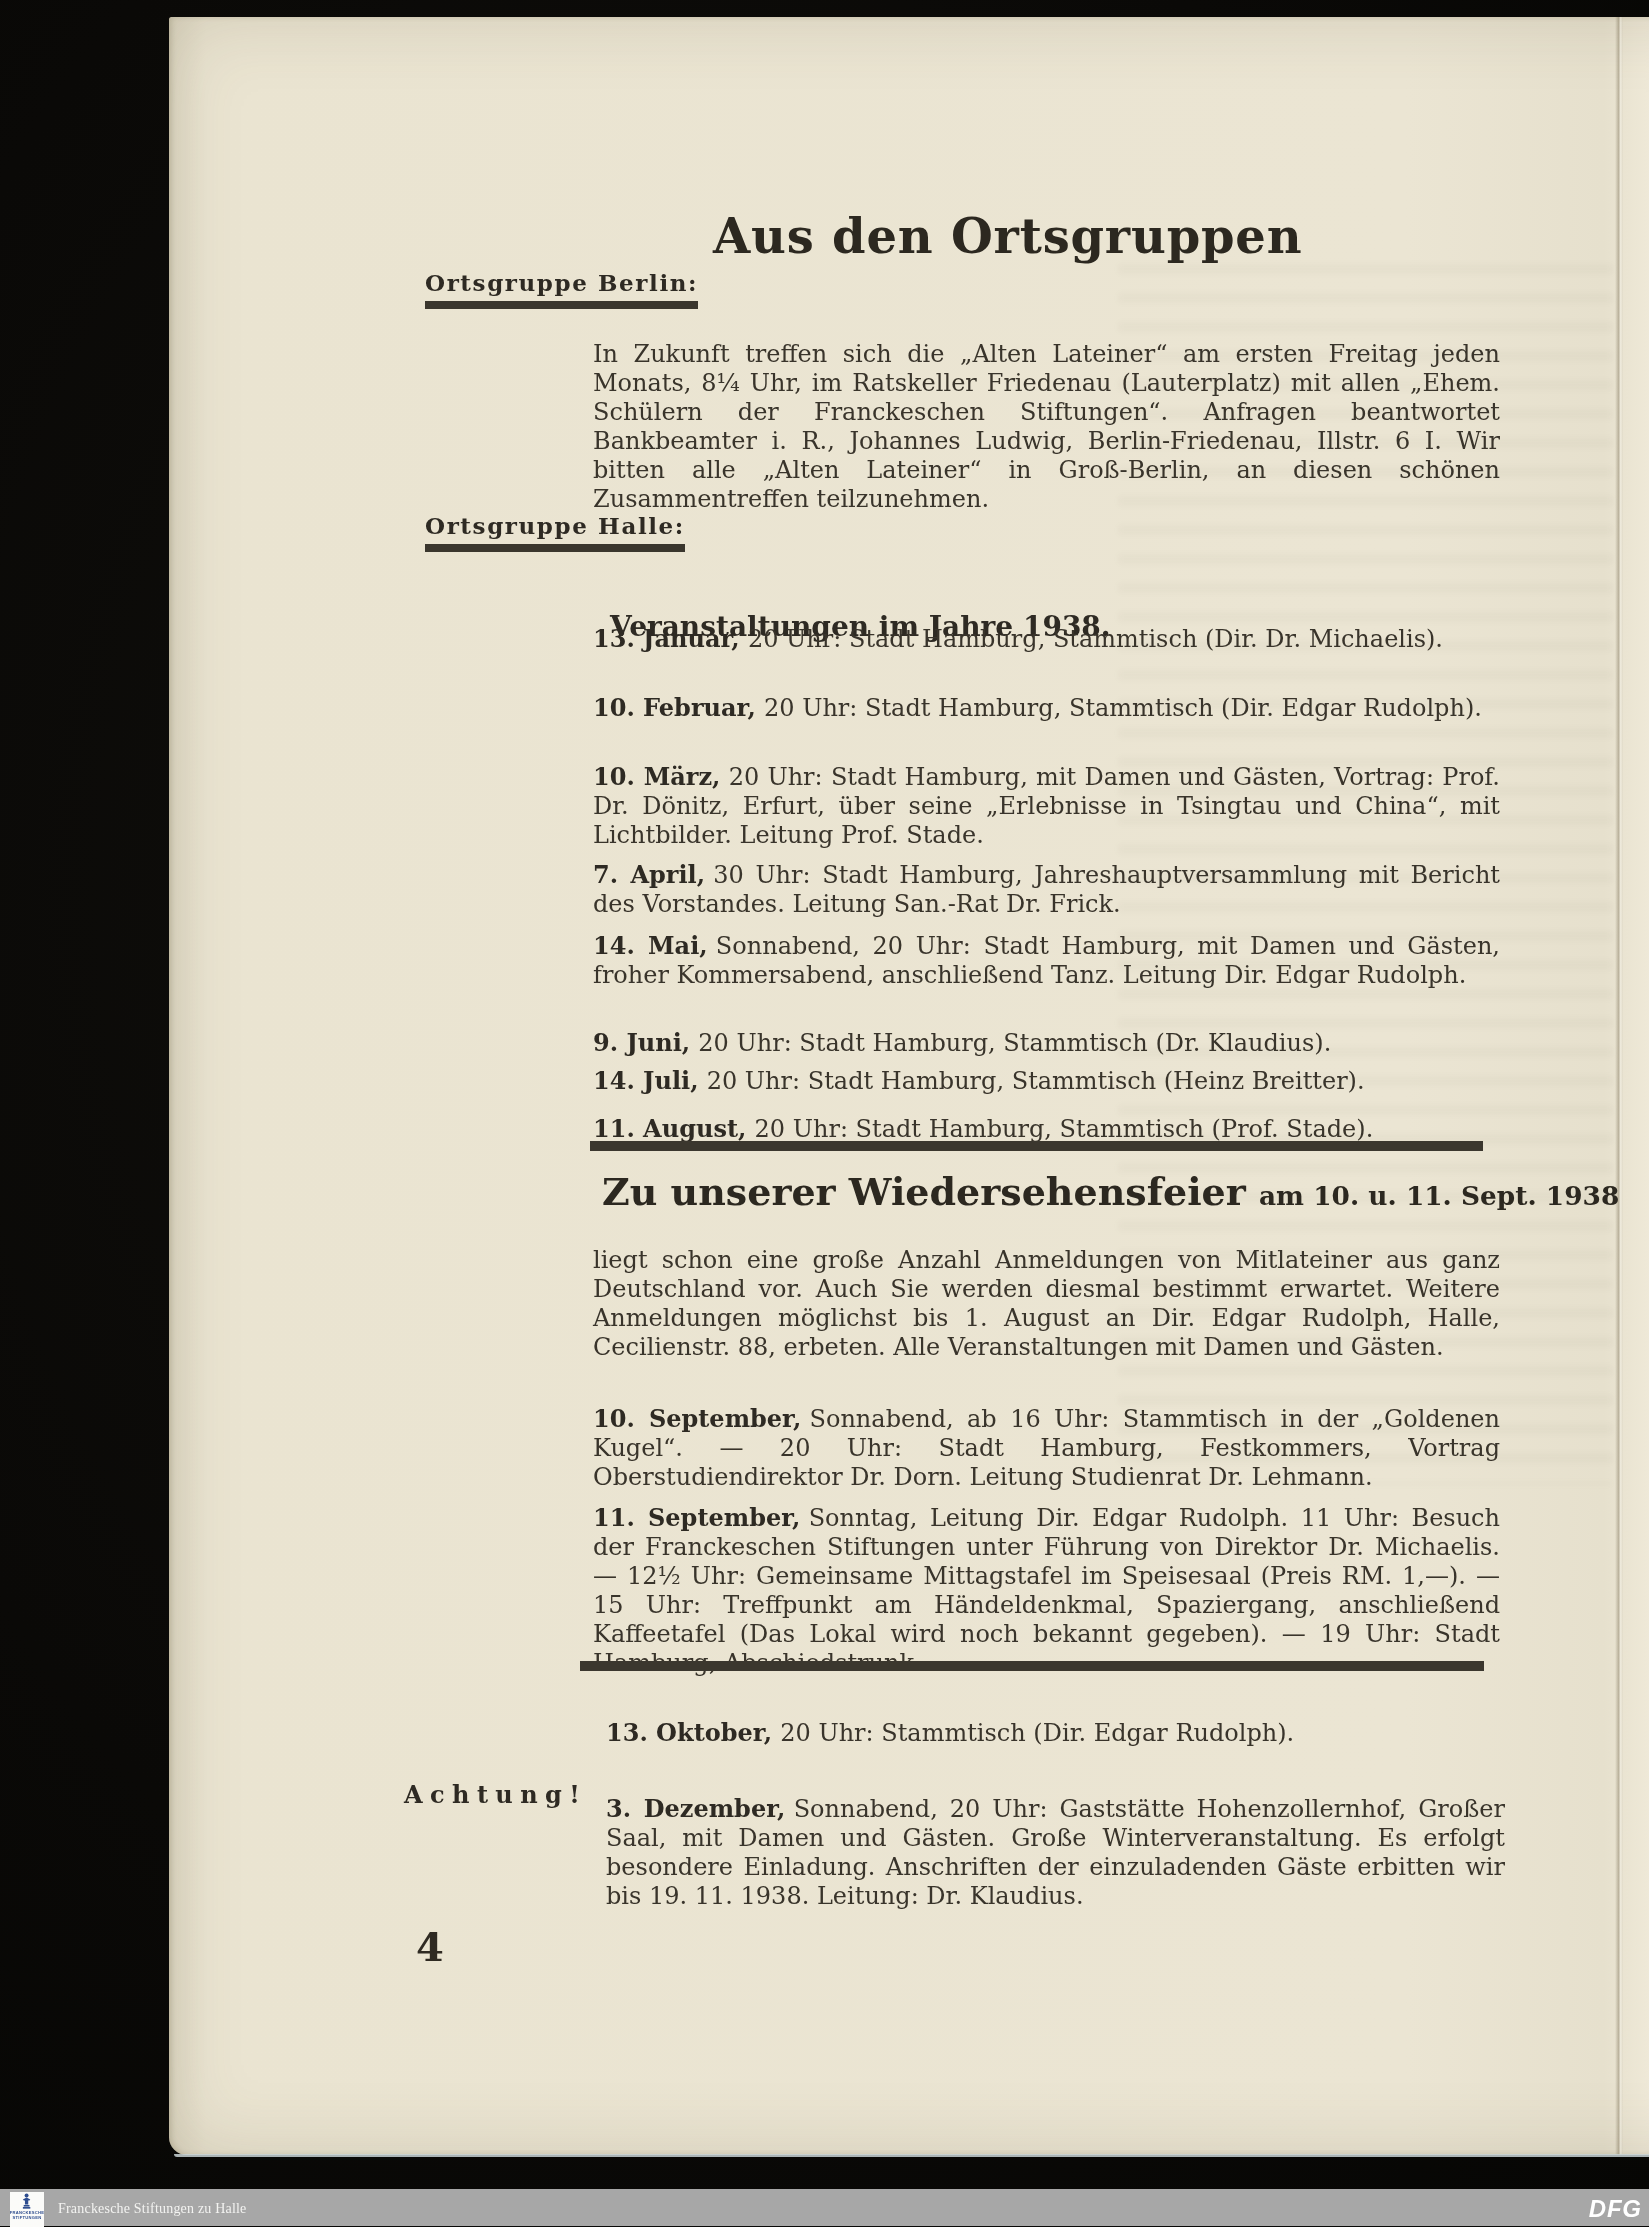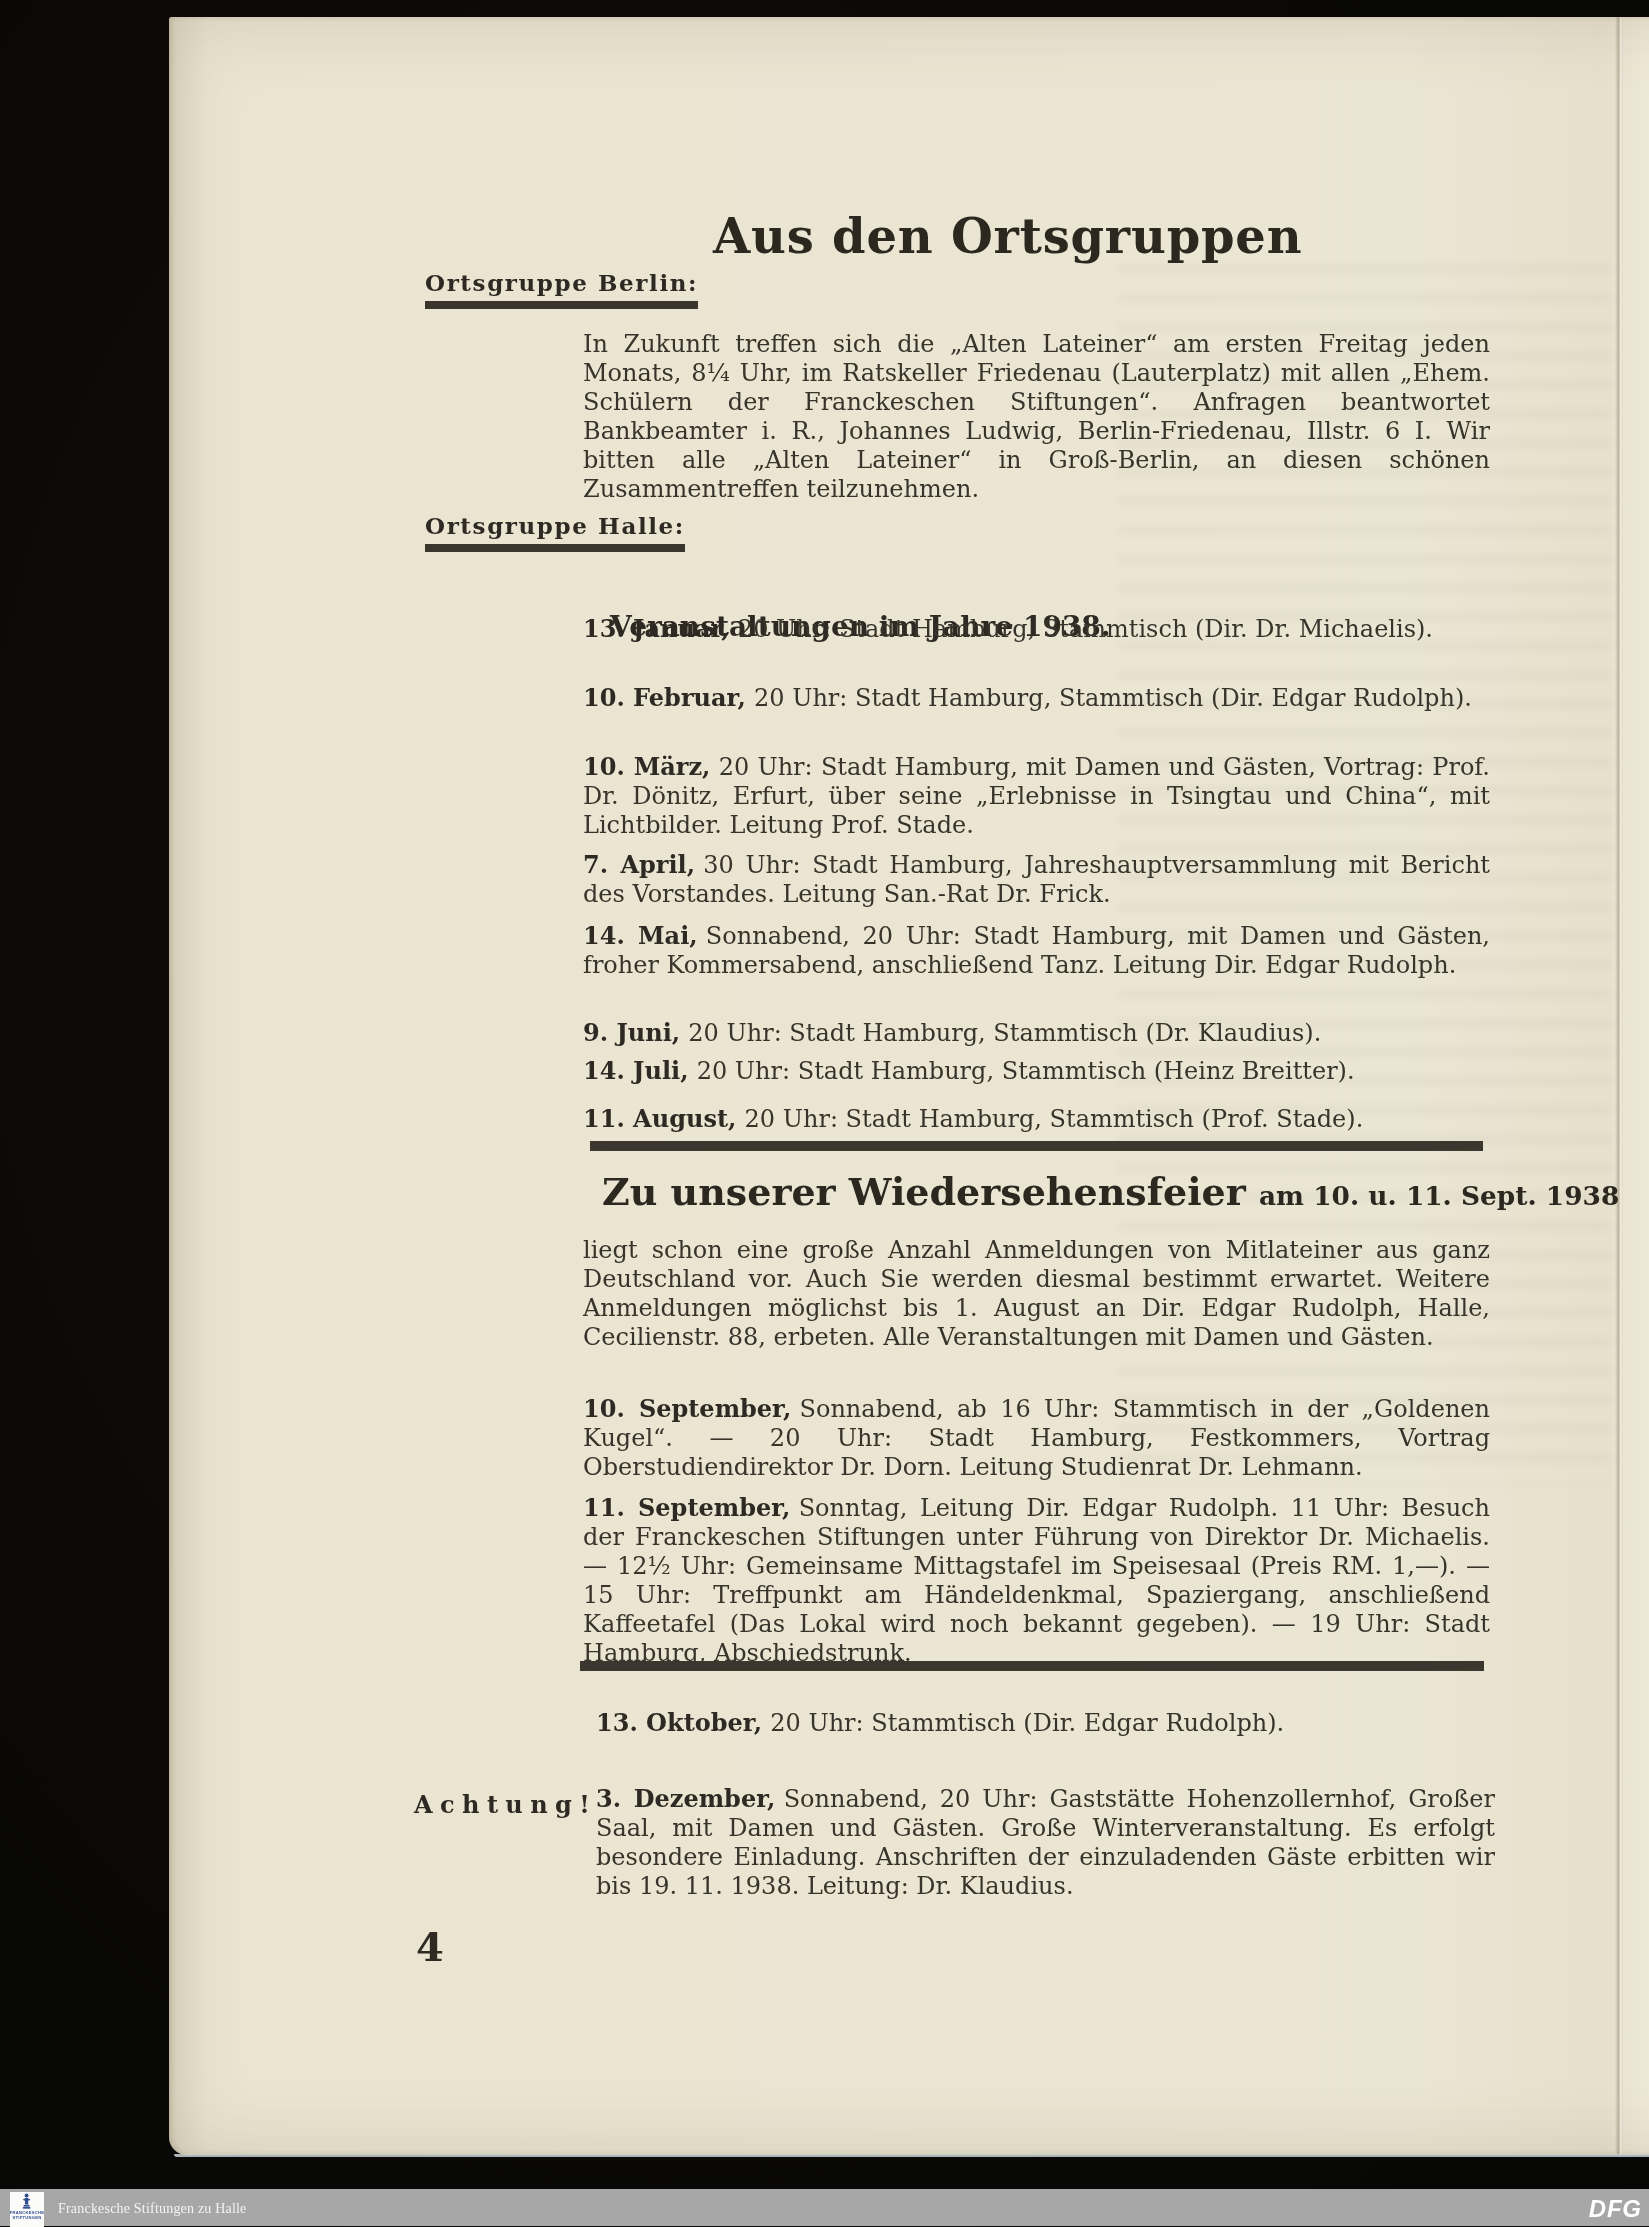--- a/index.html
+++ b/index.html
@@ -38,30 +38,30 @@
   .sechead{
     position:absolute;left:256px;margin:0;
     font-size:23px;font-weight:700;letter-spacing:1.6px;color:#2e2a23;white-space:nowrap;
     border-bottom:8.2px solid #3a362d;padding-bottom:5px;
   }
   .subhead{
     position:absolute;left:429px;margin:12px;
     font-size:28px;font-weight:700;color:#2e2a23;white-space:nowrap;
   }
   .para,.event{
-    position:absolute;left:408px;width:907px;margin:6px;
+    position:absolute;left:408px;width:907px;margin:16px;
     font-size:24px;line-height:29px;text-align:justify;color:#39342b;
   }
   .date{font-weight:700;color:#2e2a23;padding-right:8.2px;}
   .hrule{position:absolute;height:10.7px;background:#3b372e;}
   .reunion-head{position:absolute;left:422px;top:1152px;white-space:nowrap;color:#2c2820;margin-left:11px;}
   .reunion-head .rh-main{font-size:38px;font-weight:700;}
   .reunion-head .rh-date{font-size:26.4px;font-weight:700;margin-left:13.2px;}
   .margin-note{
-    position:absolute;left:233px;top:1761px;margin:12px;
+    position:absolute;left:233px;top:1761px;margin:2px;
     font-size:24px;font-weight:700;letter-spacing:7.4px;color:#2e2a23;white-space:nowrap;
   }
   .pagenum{position:absolute;left:247px;top:1906px;font-size:40px;font-weight:600;color:#2f2a22;}
   
   .footer{position:absolute;left:0;top:2189px;width:1650px;height:37px;background:#a7a7a7;}
   .logo-box{
     position:absolute;left:10px;top:2.5px;width:34px;height:35px;background:#fbfbf9;
     display:flex;flex-direction:column;align-items:center;padding-top:1.6px;box-sizing:border-box;
   }
   .logo-caption{

